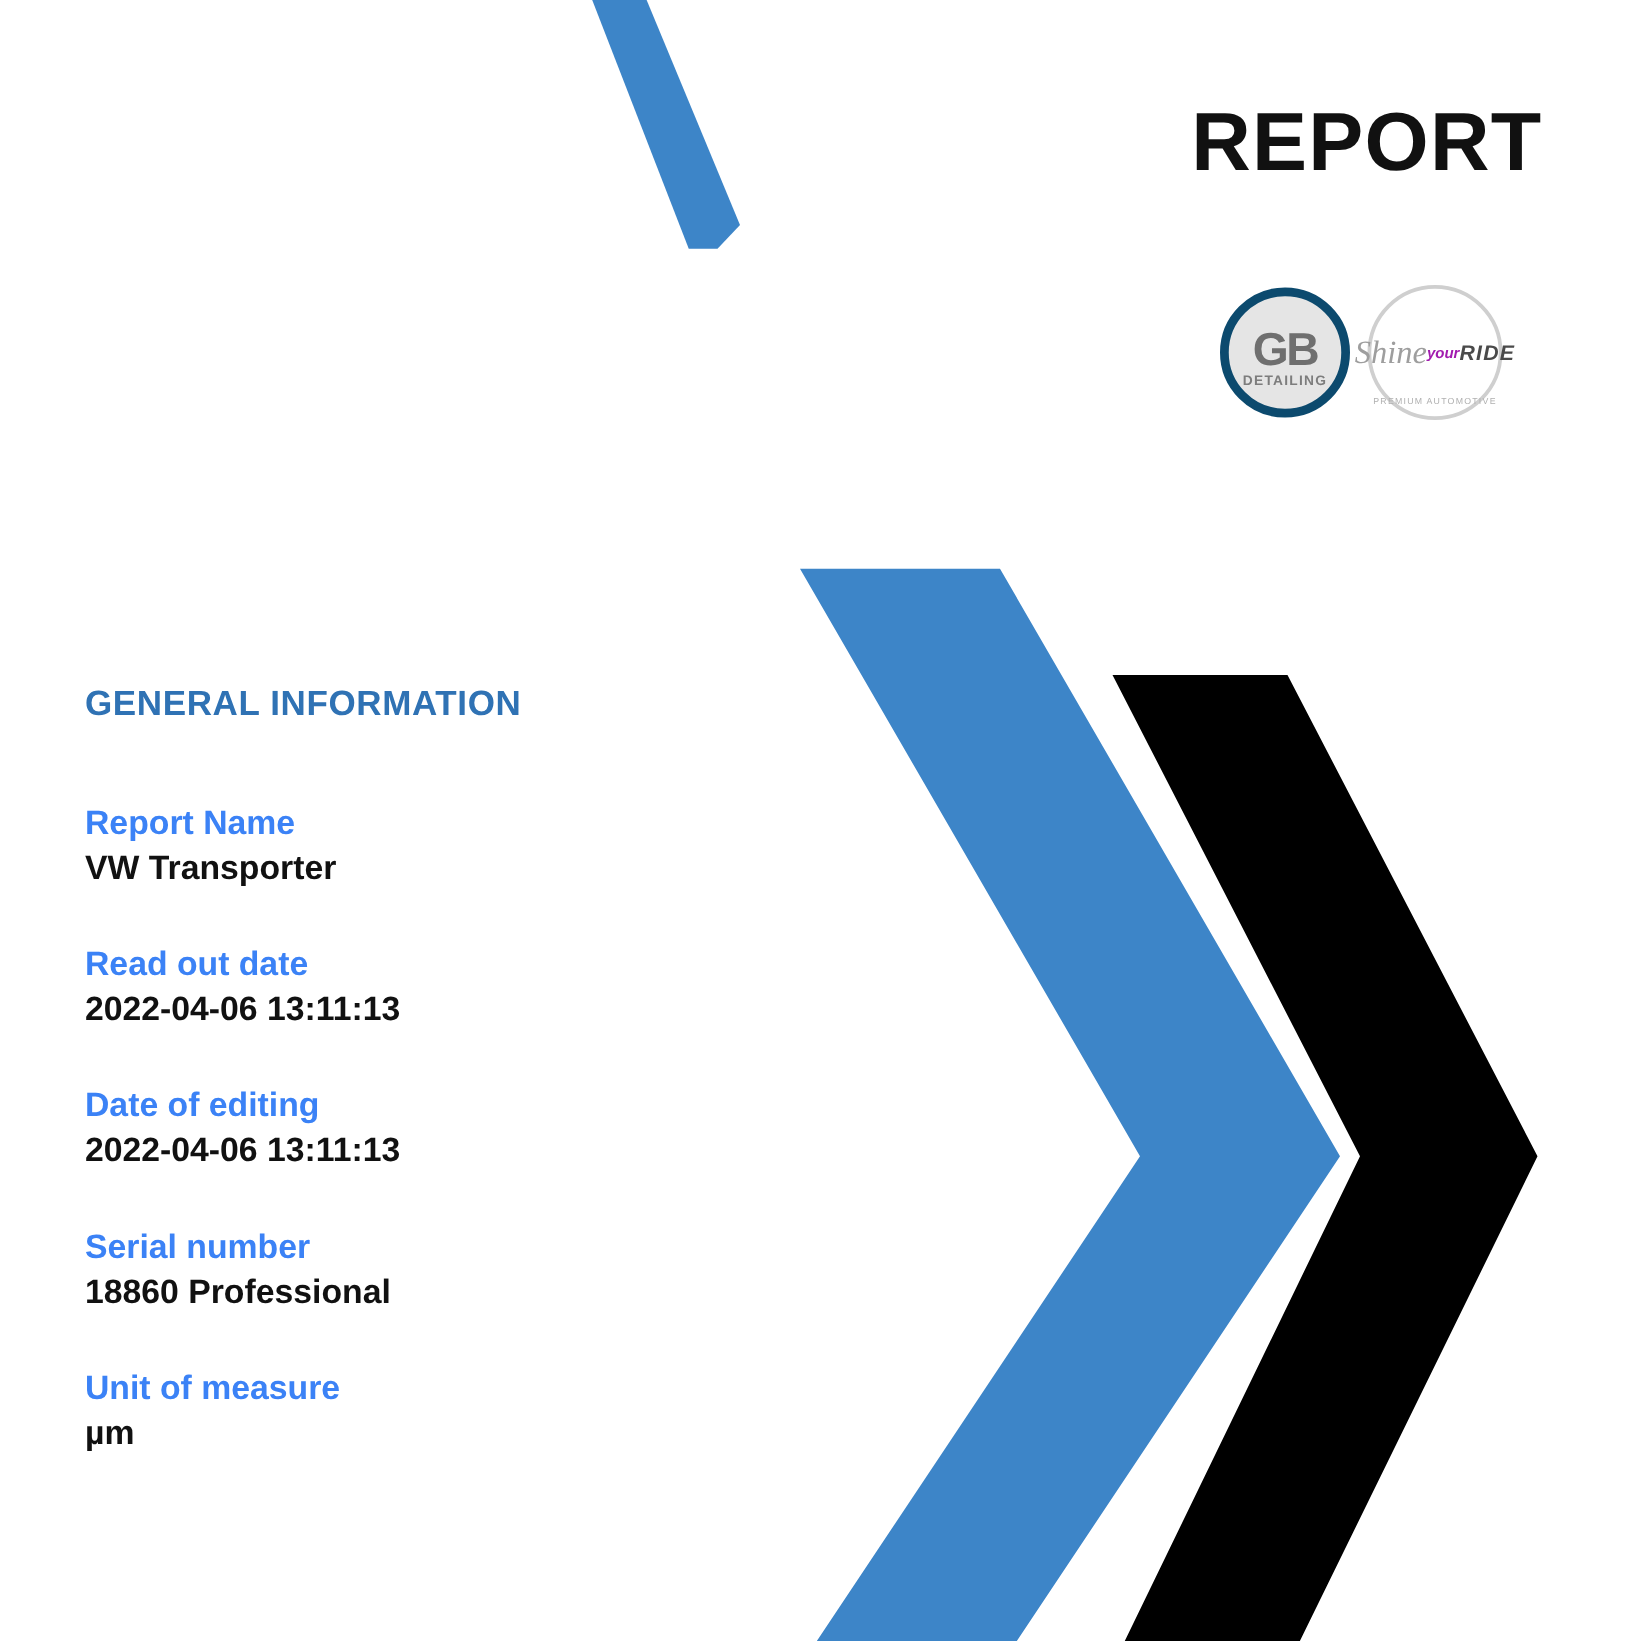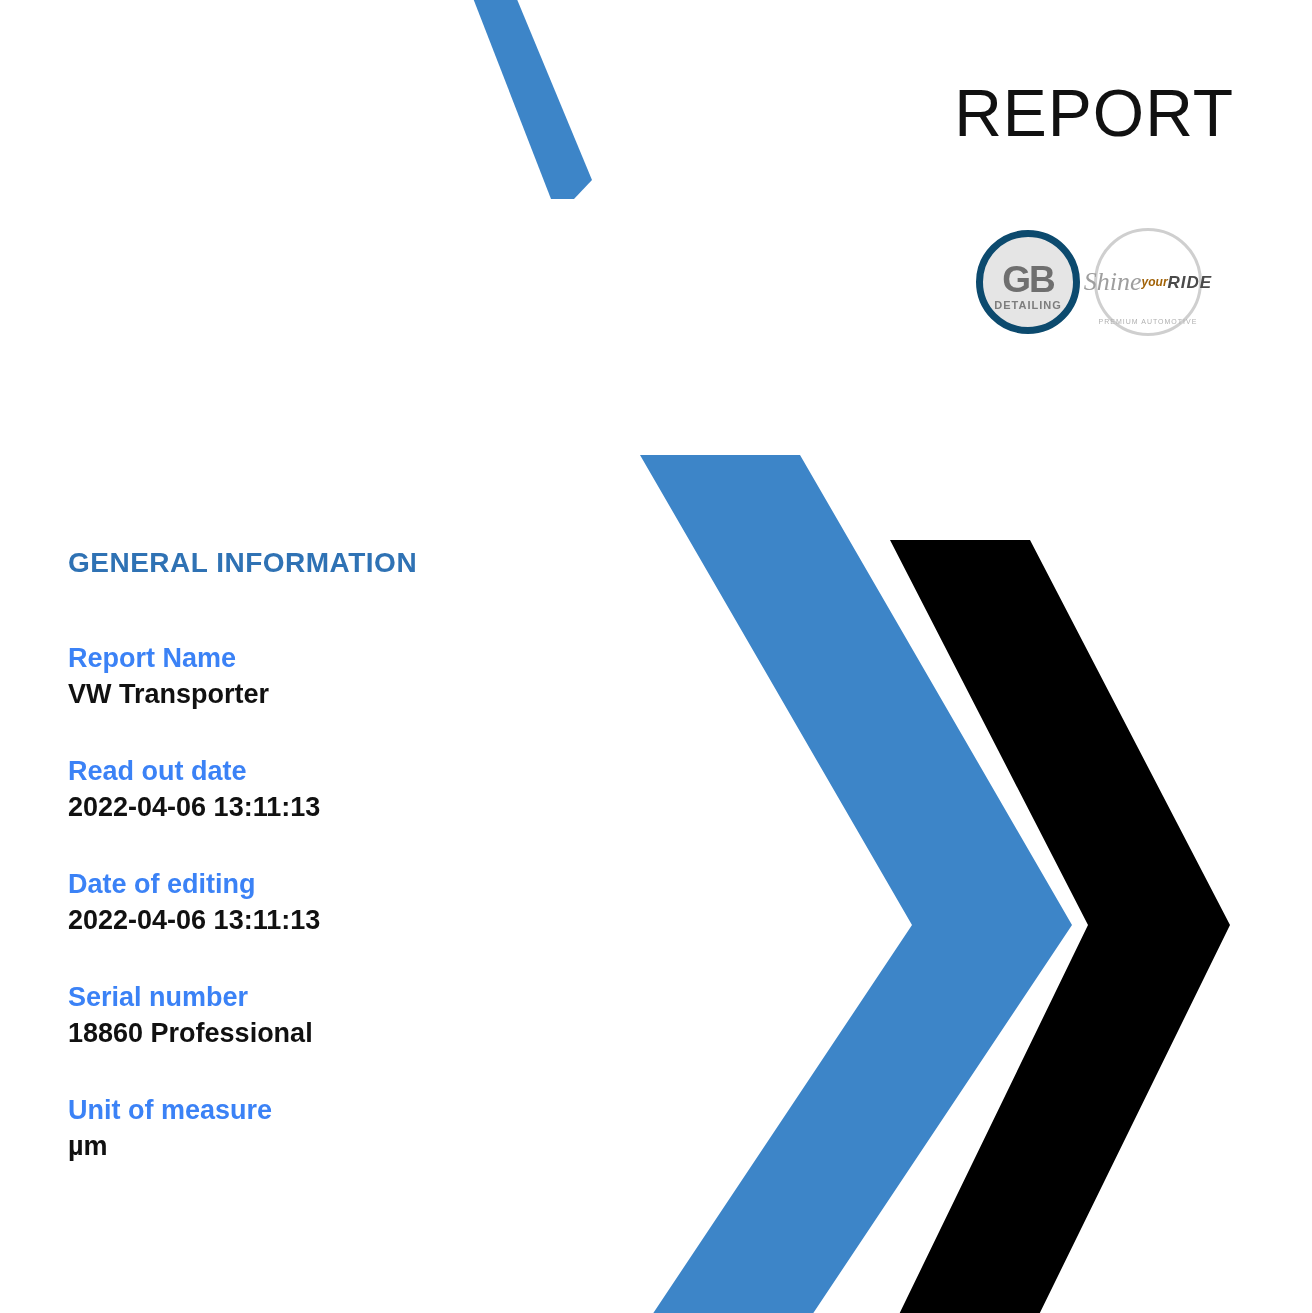--- a/index.html
+++ b/index.html
@@ -29,21 +29,21 @@
   .deco-layer svg {
     display: block;
   }
 
   
   .report-title {
     position: absolute;
     right: 78px;
     top: 80px;
     font-size: 66px;
-    font-weight: 400;
+    font-weight: 700;
     letter-spacing: 1px;
     color: #111111;
     line-height: 1;
   }
 
   
   .logos {
     position: absolute;
     right: 110px;
     top: 228px;
@@ -100,21 +100,21 @@
     font-style: italic;
     font-size: 26px;
     color: #9e9e9e;
     line-height: 1;
     margin-bottom: 1px;
   }
   .logo-syr .syr-your {
     font-size: 12px;
     font-style: italic;
     font-weight: 700;
-    color: #a16207;
+    color: #a21caf;
     line-height: 1;
   }
   .logo-syr .syr-ride {
     font-size: 17px;
     font-style: italic;
     font-weight: 700;
     color: #4a4a4a;
     letter-spacing: 1px;
     line-height: 1;
   }

